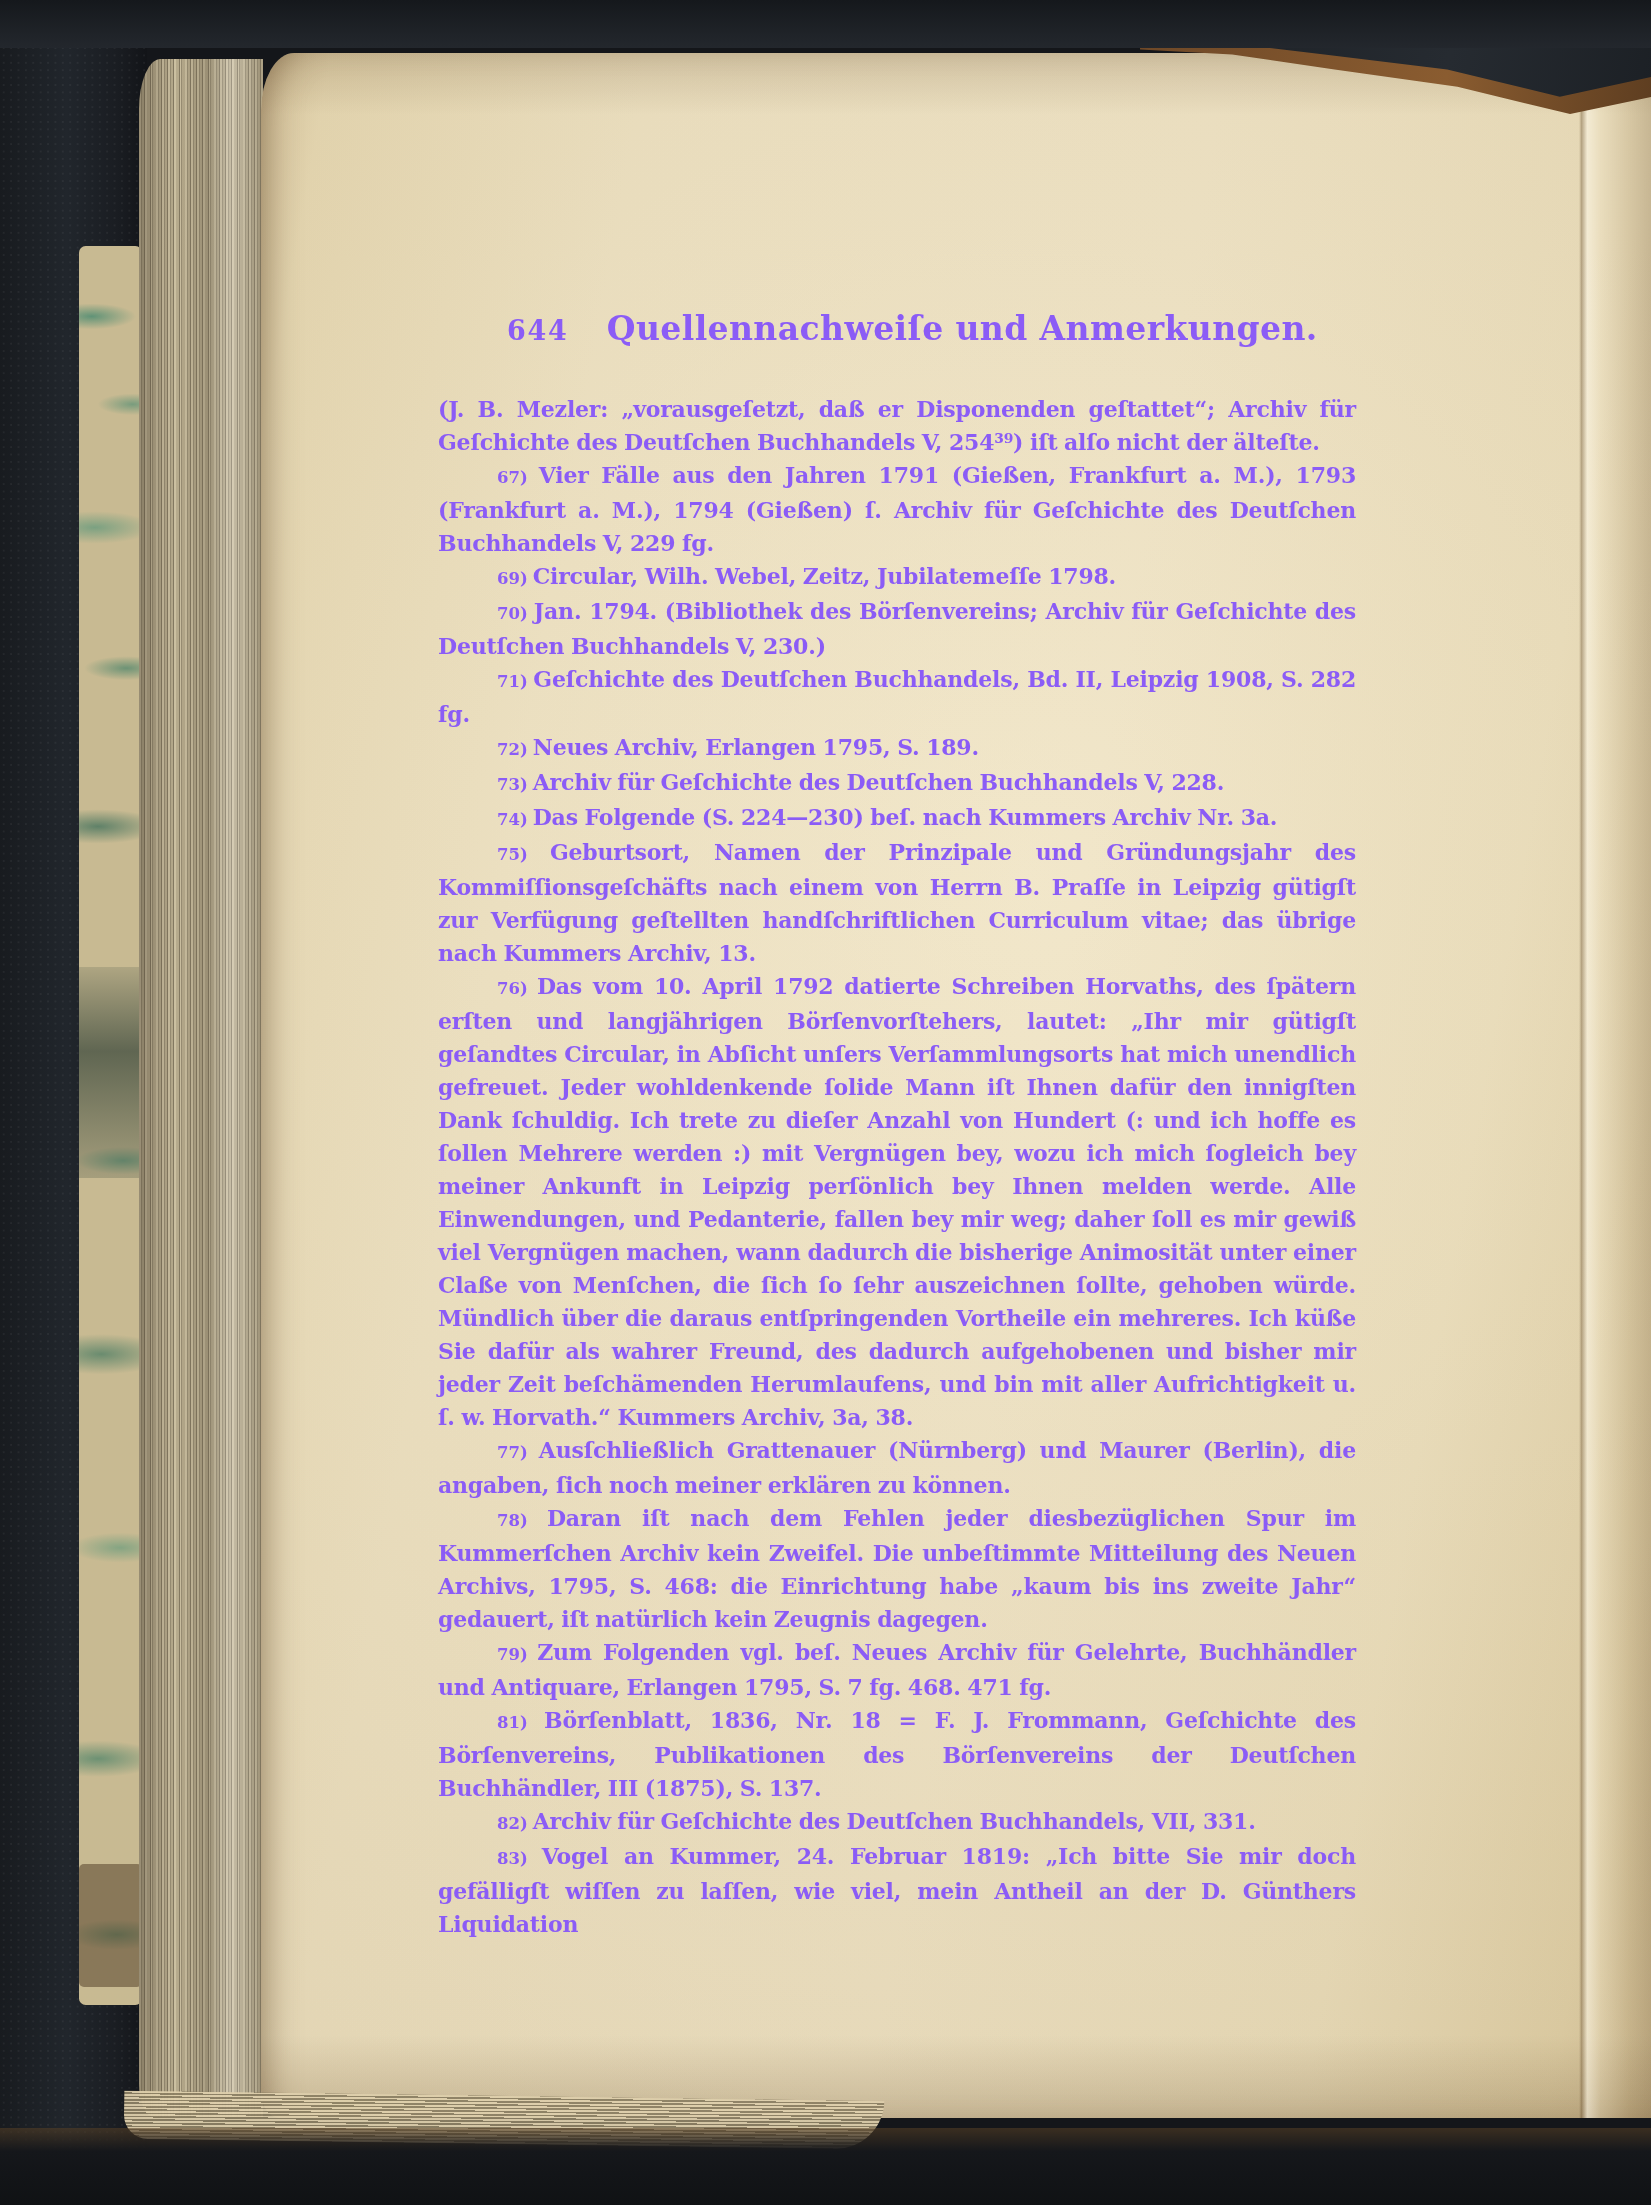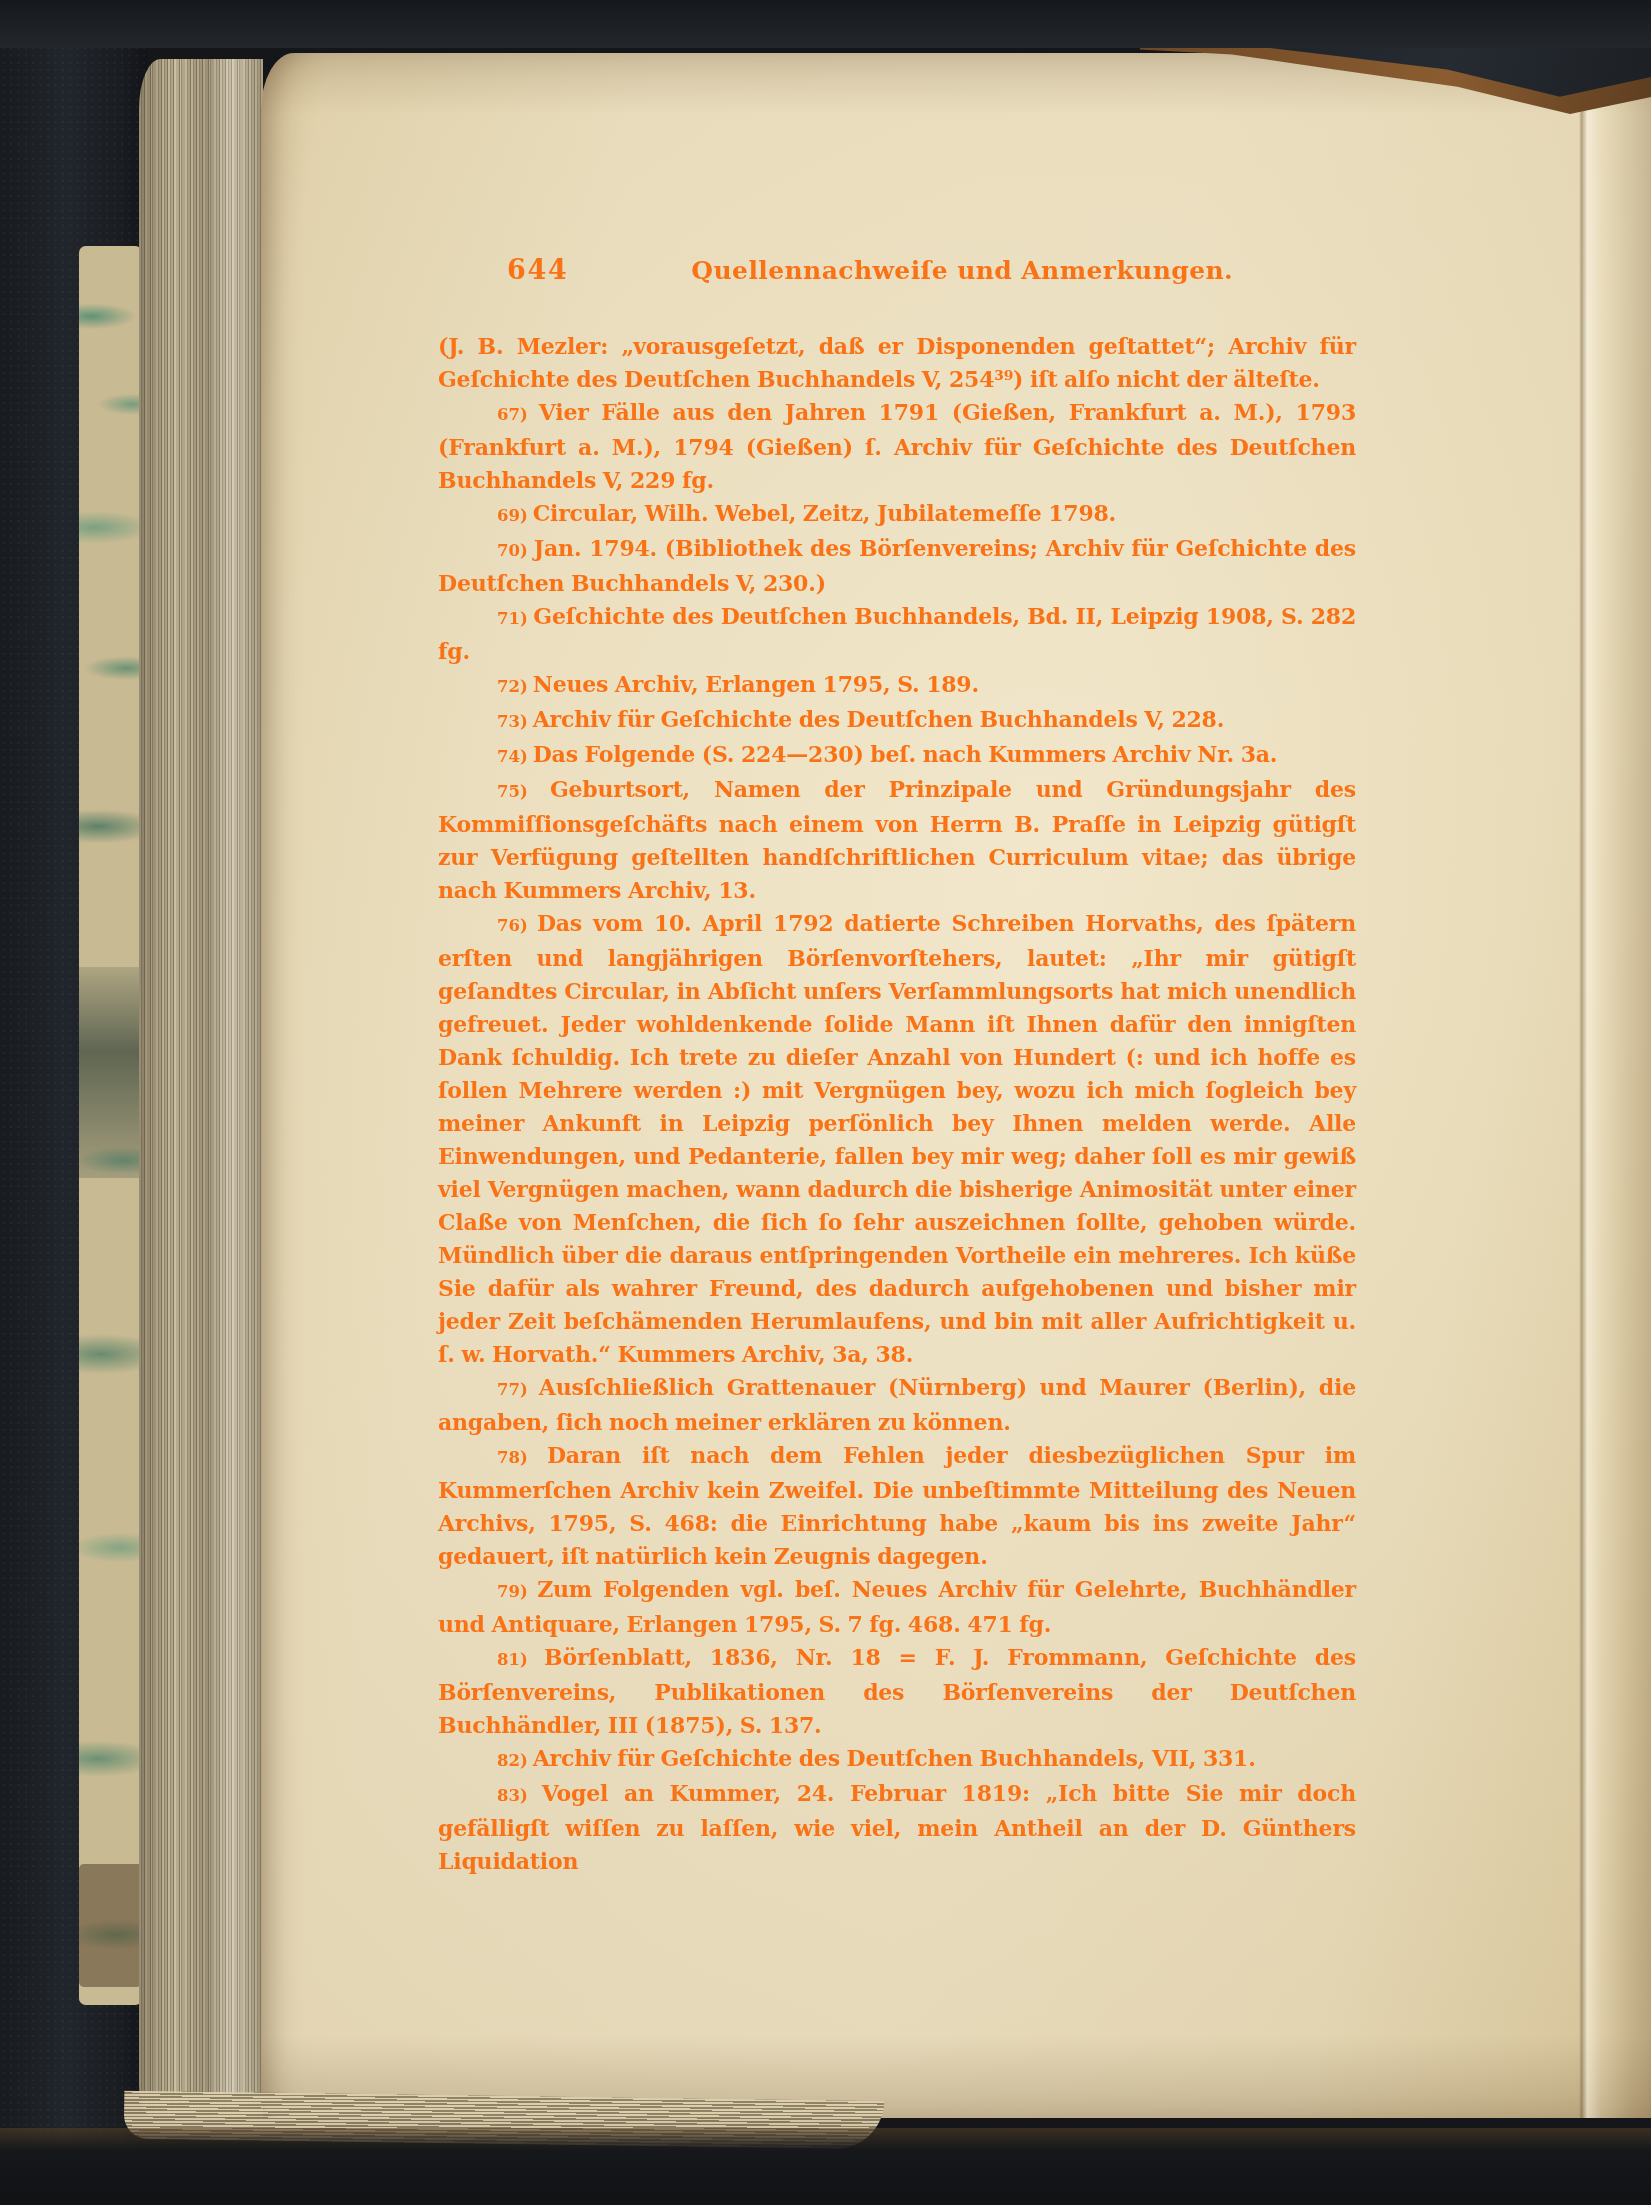--- a/index.html
+++ b/index.html
@@ -64,25 +64,25 @@
     background:linear-gradient(100deg,#1b1f24,#262b31 60%,#1c2averageerror;);
     background:linear-gradient(100deg,#1b1f24,#262b31 60%,#1c2025);
     clip-path:polygon(0 0,100% 0,100% 62%,82% 78%,60% 56%,36% 44%,16% 34%,0 30%);}
   .bottom-stack{position:absolute;left:124px;top:2096px;width:760px;height:48px;z-index:5;
     transform:rotate(.8deg);border-radius:0 0 50px 25px;
     background:repeating-linear-gradient(to bottom,rgba(222,207,172,.95) 0 1.7px,rgba(140,128,100,.95) 1.7px 3.3px);}
   .bottom-dark{position:absolute;left:0;top:2128px;width:1652px;height:78px;z-index:9;
     background:linear-gradient(rgba(90,66,38,.55),#15171b 30%,#101214);}
 
   
-  .text-col{position:absolute;left:438px;top:254px;width:918px;z-index:6;
-    color:#f97316;font-weight:700;}
+  .text-col{position:absolute;left:438px;top:269px;width:918px;z-index:6;
+    color:#8b5cf6;font-weight:700;}
   .header-row{display:flex;align-items:baseline;margin-bottom:23px;}
   .page-number{font-size:27px;margin-left:69px;letter-spacing:1.7px;font-weight:700;}
-  .running-title{flex:1;text-align:center;font-size:25px;letter-spacing:0.4px;}
+  .running-title{flex:1;text-align:center;font-size:33px;letter-spacing:0.4px;margin-top:40px;}
   .note{margin:0;text-align:justify;text-indent:59px;
     font-size:22px;line-height:33px;letter-spacing:-0.2px;word-spacing:-0.8px;}
   .note.intro{text-indent:0;margin-top:45px;}
   .fn-num{font-size:16.5px;letter-spacing:0;}
 </style>
 </head>
 <body>
 
 <div id="stage">
   <div class="spine-leather"></div>

